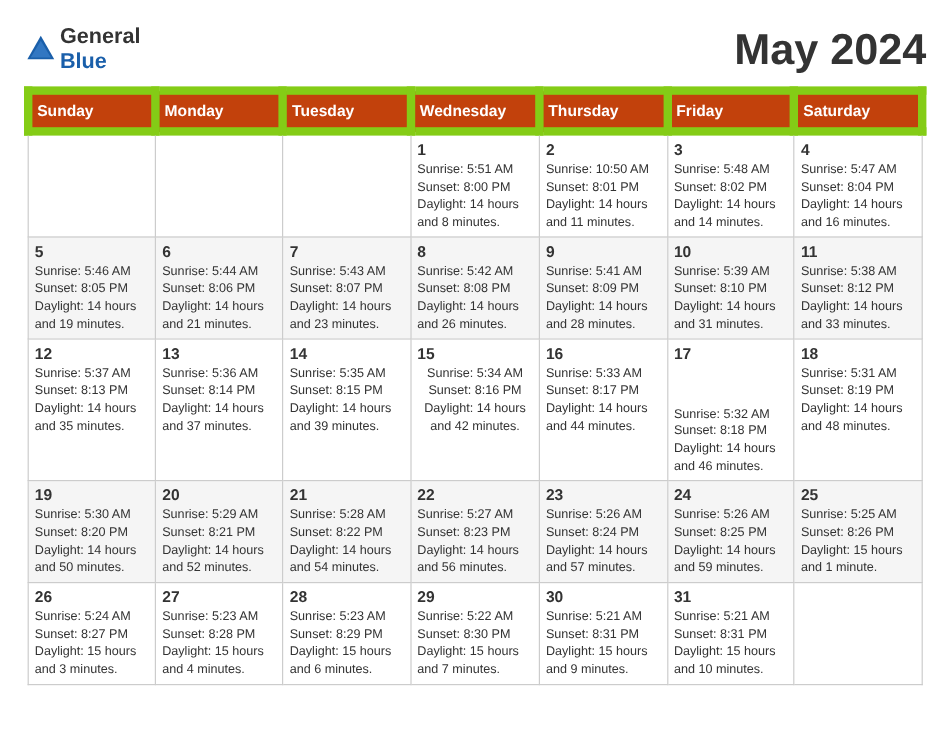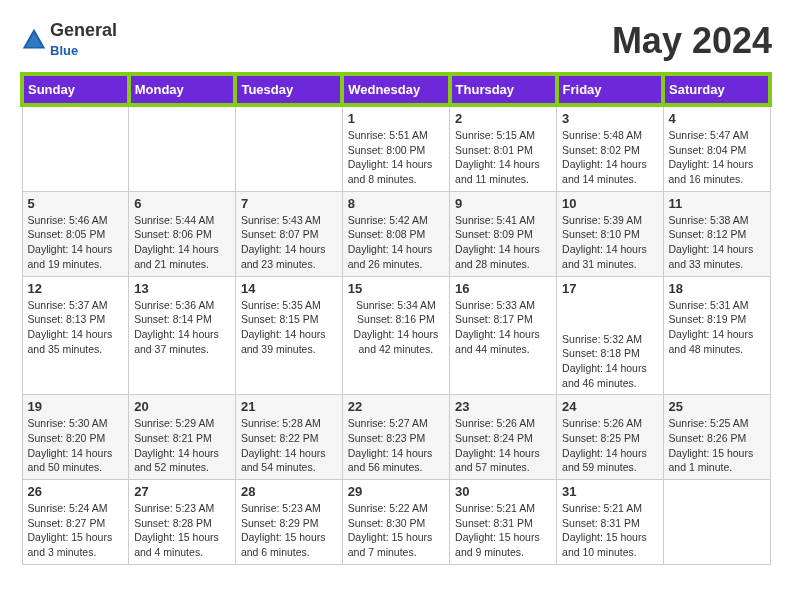--- a/index.html
+++ b/index.html
@@ -20,21 +20,21 @@
       display: flex;
       align-items: center;
     }
     .logo-text-general {
       font-size: 18px;
       font-weight: bold;
       color: #333;
       margin-top: 32px;
     }
     .logo-text-blue {
-      font-size: 13px;
+      font-size: 18px;
       font-weight: bold;
       color: #1a5faa;
       text-align: center;
     }
     .logo-icon {
       width: 28px;
       height: 28px;
       margin-right: 2px;
     }
     .title-area {
@@ -47,27 +47,27 @@
     .location {
       font-size: 16px;
       color: #555;
     }
     .calendar {
       width: 100%;
       border-collapse: collapse;
       font-size: 11px;
     }
     .calendar th {
-      background-color: #6d28d9;
+      background-color: #c2410c;
       color: #fff;
       padding: 6px 4px;
       text-align: left;
       font-size: 13px;
       font-weight: bold;
-      border: 4px solid #84cc16;
+      border: 7px solid #84cc16;
     }
     .calendar td {
       border: 1px solid #ccc;
       vertical-align: top;
       padding: 4px 5px;
       width: 108px;
       min-height: 80px;
       background: #fff;
     }
     .calendar tr:nth-child(even) td {
@@ -126,21 +126,21 @@
         <td class="empty-cell"></td>
         <td>
           <div class="day-number">1</div>
           <div class="day-info" style="white-space: pre-line;">Sunrise: 5:51 AM
 Sunset: 8:00 PM
 Daylight: 14 hours
 and 8 minutes.</div>
         </td>
         <td>
           <div class="day-number">2</div>
-          <div class="day-info" style="white-space: pre-line;">Sunrise: 5:15 AM
+          <div class="day-info" style="white-space: pre-line;">Sunrise: 10:50 AM
 Sunset: 8:01 PM
 Daylight: 14 hours
 and 11 minutes.</div>
         </td>
         <td>
           <div class="day-number">3</div>
           <div class="day-info" style="white-space: pre-line;">Sunrise: 5:48 AM
 Sunset: 8:02 PM
 Daylight: 14 hours
 and 14 minutes.</div>

